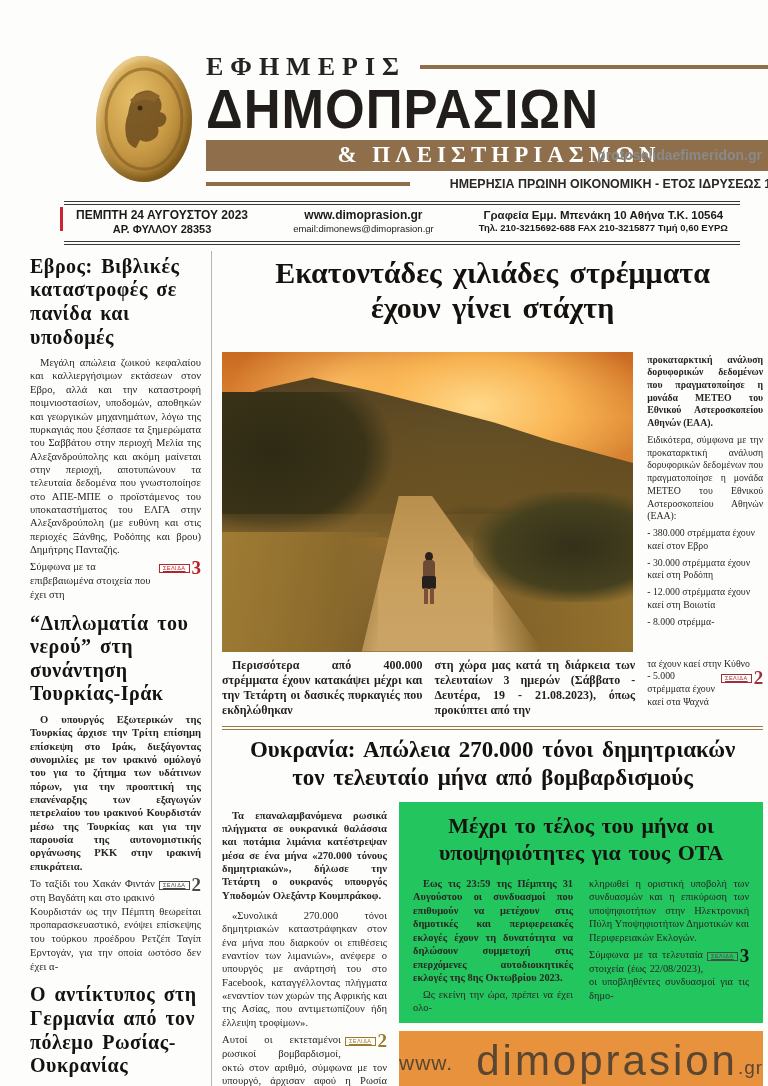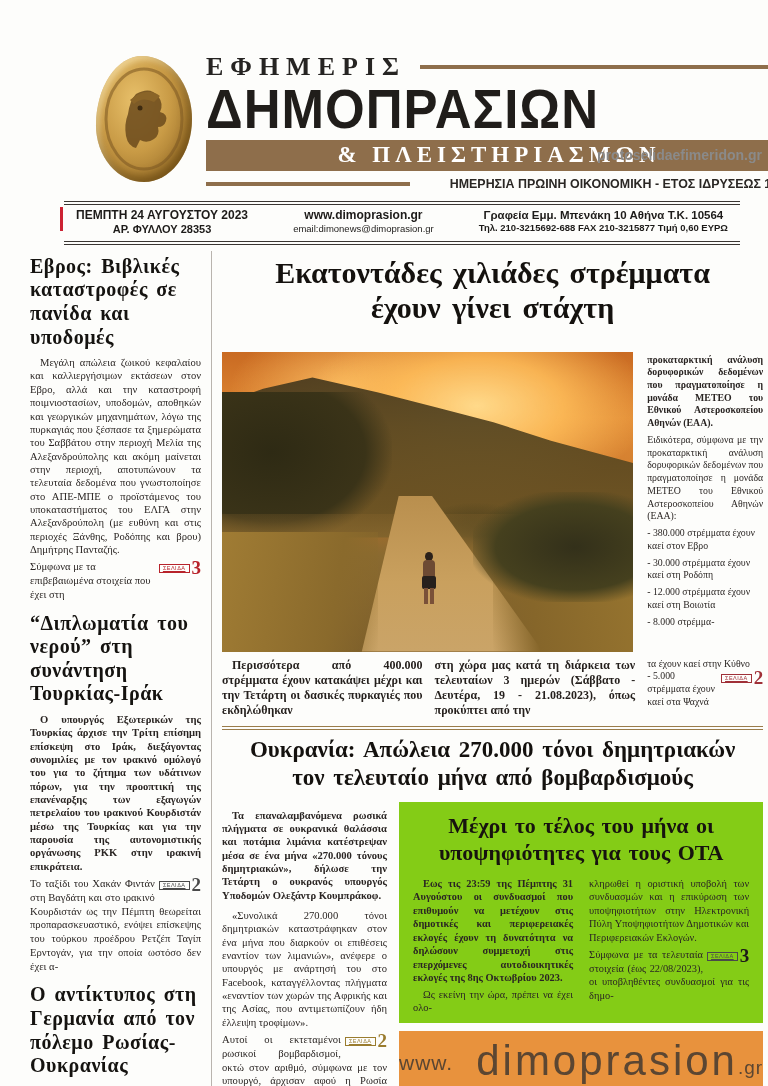--- a/index.html
+++ b/index.html
@@ -117,21 +117,21 @@
   .gold-rule { border-top:4px double #9a7c4a; margin:8px 0 6px; }
 
   .ukr-head { text-align:center; font-size:23px; font-weight:bold; line-height:1.22;
     word-spacing:3px; color:#14110e; }
 
   
   .bottom-row { display:grid; grid-template-columns:165px 1fr; column-gap:12px; margin-top:10px; }
   .ukr-body { font-size:10.4px; }
   .ukr-body p { margin-bottom:2px; }
 
-  .ota-box { background:#84cc16; padding:10px 14px 8px; }
+  .ota-box { background:#22c55e; padding:10px 14px 8px; }
   .ota-head { text-align:center; font-size:22px; font-weight:bold; line-height:1.25;
     word-spacing:2px; color:#17130f; margin-bottom:10px; }
   .ota-cols { column-count:2; column-gap:16px; font-size:10.4px; line-height:1.3; text-align:justify; color:#2a2523; }
   .ota-cols p { margin-bottom:3px; }
   .ota-cols .lead { font-weight:bold; }
 
   .banner { margin-top:8px; background:#e8923d; height:78px; display:flex; align-items:flex-start;
     justify-content:center; padding-top:6px; color:#5b4632; font-family:"Liberation Sans",sans-serif;
     letter-spacing:1px; cursor:pointer; }
   .bn-www { font-size:21px; align-self:flex-start; margin-top:14px; }

